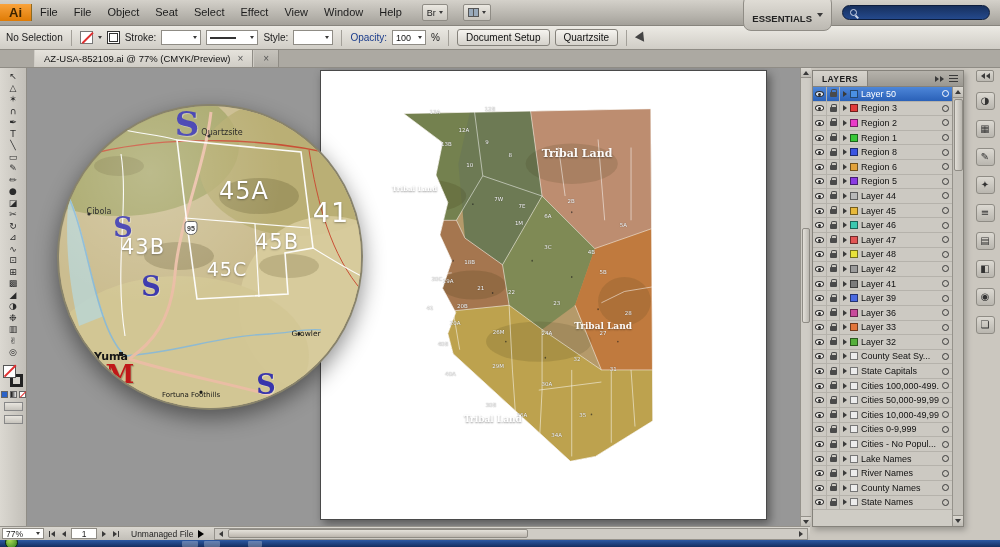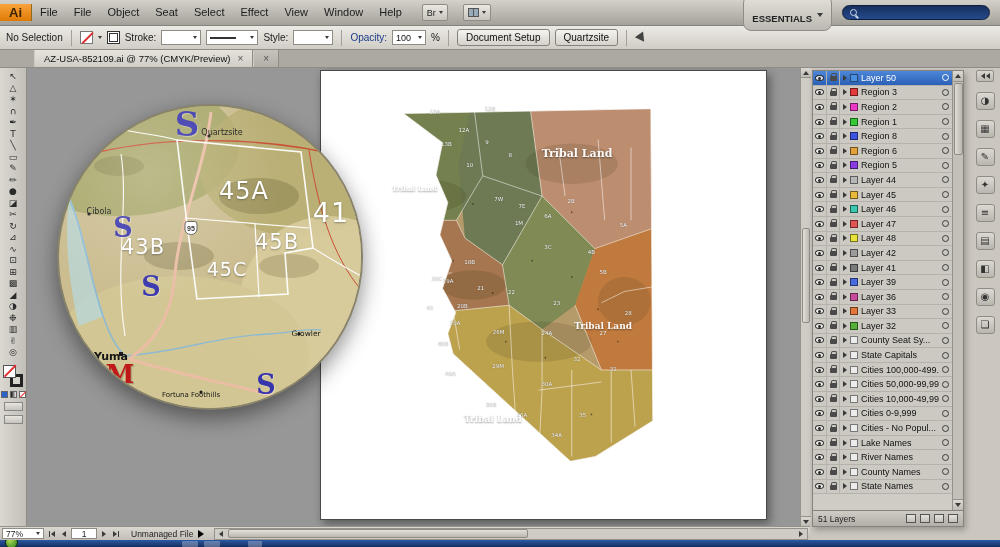--- a/index.html
+++ b/index.html
@@ -443,20 +443,30 @@
     <span class="vs-btn">
         <span class="tri up"></span>
       </span>
     <span class="vs-thumb"></span>
     <span class="vs-btn bottom">
         <span class="tri down"></span>
       </span>
   </div>
 
   <div class="layers-panel">
+    <div class="panel-header">
+      <span class="panel-tab">LAYERS</span>
+      <span class="panel-header-icons">
+        <span class="chev2">
+            <span class="tri right"></span>
+            <span class="tri right"></span>
+          </span>
+        <span class="menu-lines"></span>
+      </span>
+    </div>
     <div class="panel-body">
       <div class="layers-list">
           <div class="layer-row selected">
             <span class="cell cell-eye">
               <span class="eye"></span>
             </span>
             <span class="cell cell-lock">
               <span class="lock"></span>
             </span>
             <span class="row-tri tri right"></span>
@@ -861,29 +871,20 @@
         </div>
       <div class="panel-scroll">
         <span class="ps-btn">
             <span class="tri up"></span>
           </span>
         <span class="ps-thumb"></span>
         <span class="ps-btn bottom">
             <span class="tri down"></span>
           </span>
       </div>
-    </div>
-    <div class="panel-footer">
-      <span>51 Layers</span>
-      <span class="footer-icons">
-        <span class="f-ico"></span>
-        <span class="f-ico"></span>
-        <span class="f-ico"></span>
-        <span class="f-ico"></span>
-      </span>
     </div>
   </div>
 
   <div class="dock">
     <span class="dock-collapse">
         <span class="tri left"></span>
         <span class="tri left"></span>
       </span>
     <div style="display:flex;flex-direction:column;gap:10px">
         <div class="dock-icon" title="color-panel-icon">◑</div>

